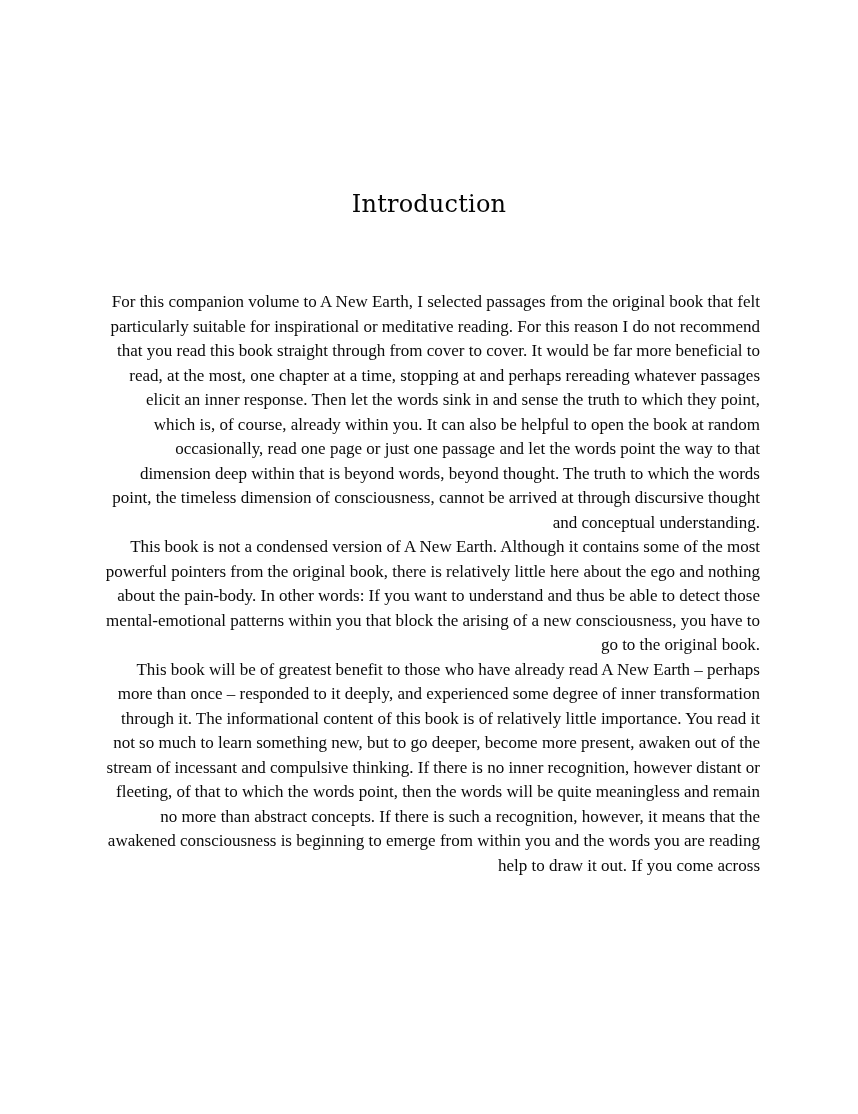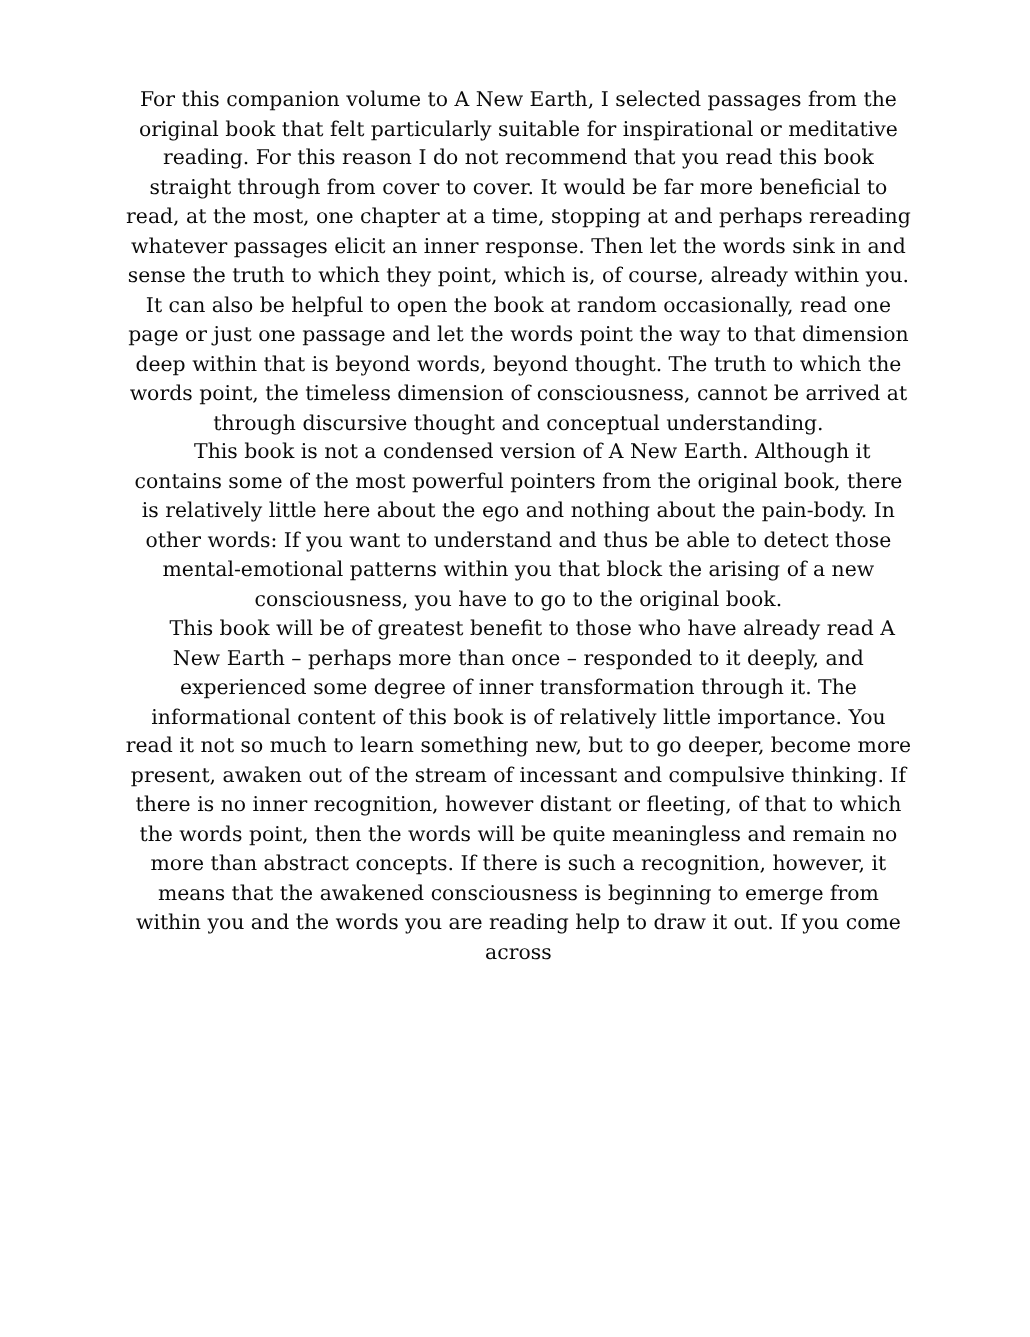--- a/index.html
+++ b/index.html
@@ -24,34 +24,36 @@
     font-weight: 400;
     line-height: 30px;
     letter-spacing: 0.2px;
     color: #050505;
   }
   .text-block {
     margin: 71px 0 0 104px;
     width: 656px;
     font-size: 17px;
     line-height: 24.5px;
-    text-align: center;
+    text-align: right;
     color: #0a0a0a;
+    font-family: Liberation Serif, serif;
   }
   .text-block p {
     margin: 0;
     padding: 0;
   }
   .text-block p.indented {
     text-indent: 23px;
   }
 </style>
 </head>
 <body>
 
 <div class="page">
+  <h1 class="chapter-title">Introduction</h1>
 
   <div class="text-block">
     <p>For this companion volume to A New Earth, I selected passages from the original book that felt particularly suitable for inspirational or meditative reading. For this reason I do not recommend that you read this book straight through from cover to cover. It would be far more beneficial to read, at the most, one chapter at a time, stopping at and perhaps rereading whatever passages elicit an inner response. Then let the words sink in and sense the truth to which they point, which is, of course, already within you. It can also be helpful to open the book at random occasionally, read one page or just one passage and let the words point the way to that dimension deep within that is beyond words, beyond thought. The truth to which the words point, the timeless dimension of consciousness, cannot be arrived at through discursive thought and conceptual understanding.</p>
     <p class="indented">This book is not a condensed version of A New Earth. Although it contains some of the most powerful pointers from the original book, there is relatively little here about the ego and nothing about the pain-body. In other words: If you want to understand and thus be able to detect those mental-emotional patterns within you that block the arising of a new consciousness, you have to go to the original book.</p>
     <p class="indented">This book will be of greatest benefit to those who have already read A New Earth – perhaps more than once – responded to it deeply, and experienced some degree of inner transformation through it. The informational content of this book is of relatively little importance. You read it not so much to learn something new, but to go deeper, become more present, awaken out of the stream of incessant and compulsive thinking. If there is no inner recognition, however distant or fleeting, of that to which the words point, then the words will be quite meaningless and remain no more than abstract concepts. If there is such a recognition, however, it means that the awakened consciousness is beginning to emerge from within you and the words you are reading help to draw it out. If you come across</p>
   </div>
 </div>
 
 </body></html>

